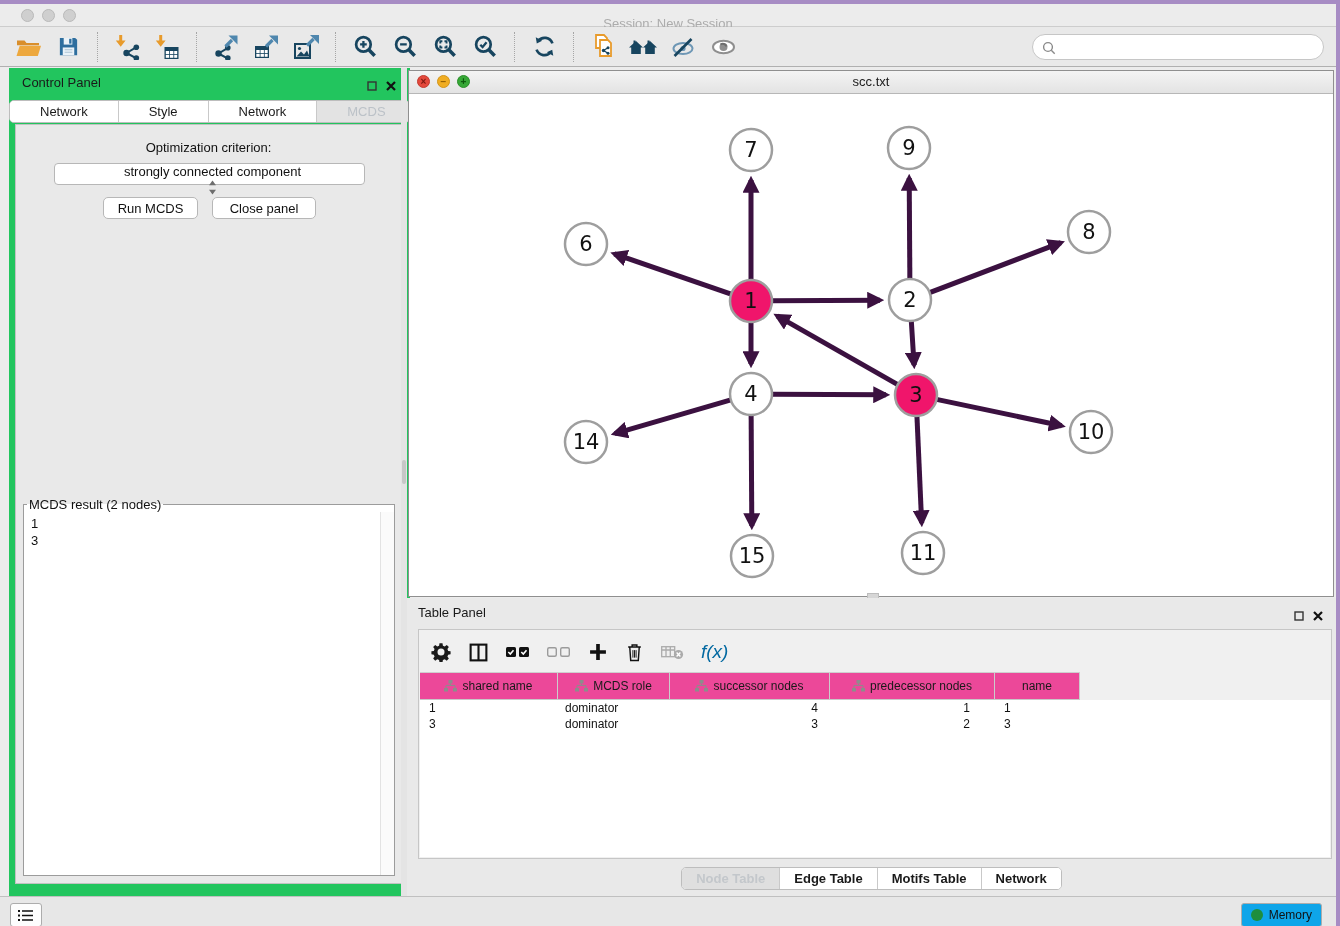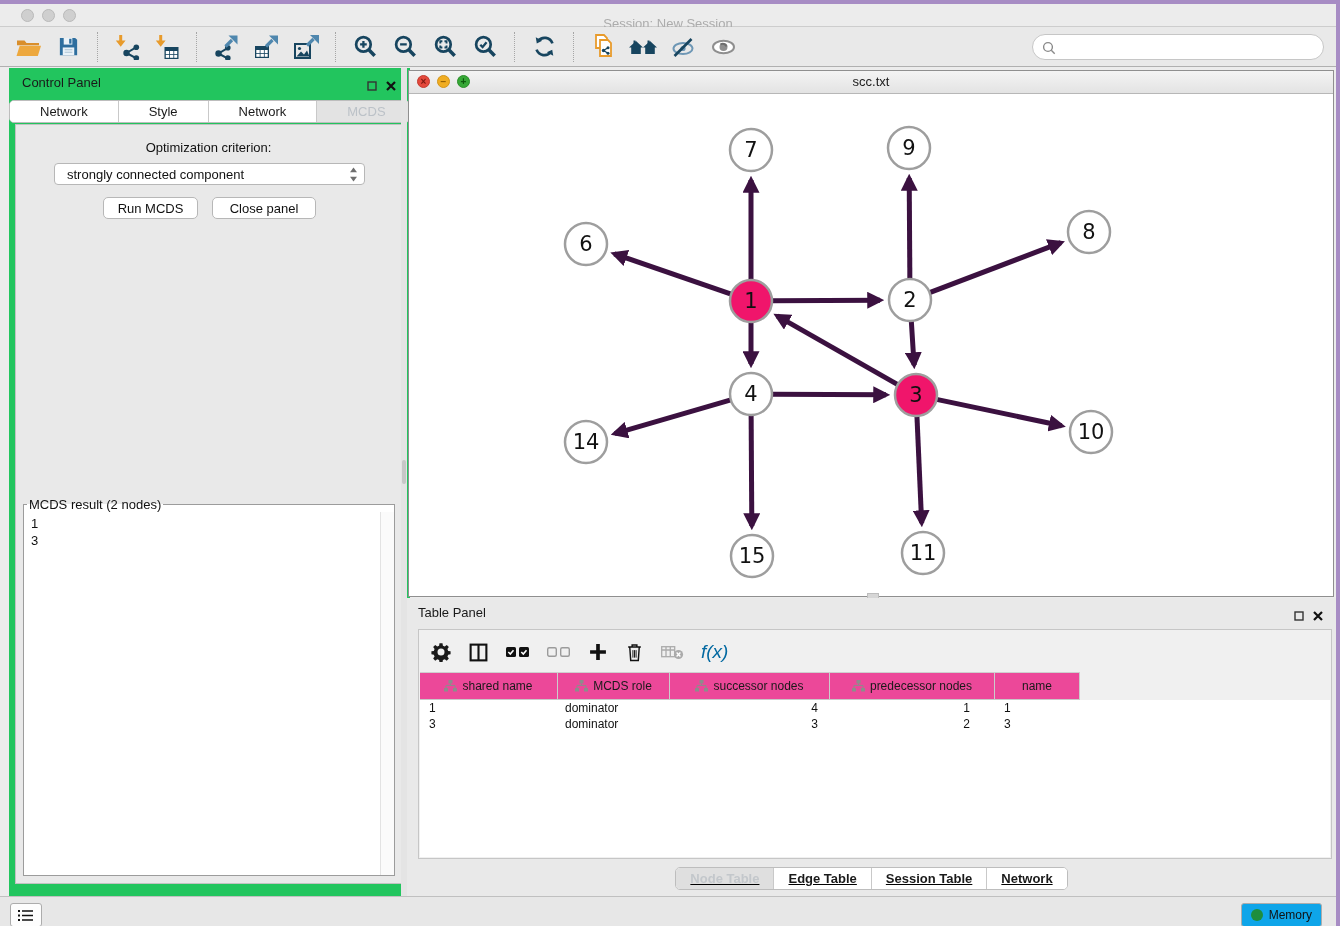--- a/index.html
+++ b/index.html
@@ -38,21 +38,21 @@
   .cp-icons{right:14px;}
   .seg{display:inline-flex;border:1px solid #BDBDBD;border-radius:5px;overflow:hidden;
        background:#FFF;height:21px;font-size:13px;align-items:stretch;}
   .seg .sg{display:flex;align-items:center;padding:0 30px;border-left:1px solid #C9C9C9;color:#1A1A1A;background:#FFF;}
   .seg .sg:first-child{border-left:none;}
   .seg .sg.active{background:#E3E3E3;color:#BCC2C8;}
   .cp-tabs{position:absolute;left:0;top:32px;width:100%;display:flex;justify-content:center;}
   .cp-box{position:absolute;left:6px;top:56px;width:387px;height:760px;border:1px solid #C2C2C2;background:#E9E9E9;box-sizing:border-box;}
   .opt-label{position:absolute;left:0;top:15px;width:100%;text-align:center;font-size:13px;color:#111;}
   .criterion{position:absolute;left:38px;top:38px;width:311px;height:22px;background:#FFF;border:1px solid #B7B7B7;
-             border-radius:4px;display:flex;align-items:center;box-sizing:border-box;padding:0 6px 0 12px;font-size:13px;color:#111;}
+             border-radius:4px;display:flex;align-items:center;box-sizing:border-box;padding:0 6px 0 12px;font-size:13px;color:#111;flex-direction:column;}
   .criterion .lbl{flex:1;}
   .btn{background:#FFF;border:1px solid #B7B7B7;border-radius:5px;height:22px;font-size:13px;color:#111;
        display:inline-flex;align-items:center;justify-content:center;box-sizing:border-box;font-family:"Liberation Sans",sans-serif;}
   .run-btn{position:absolute;left:87px;top:72px;width:95px;}
   .close-btn{position:absolute;left:196px;top:72px;width:104px;}
   .mcds-fieldset{position:absolute;left:7px;top:372px;width:370px;height:377px;margin:0;padding:0;
                  border:1px solid #9C9C9C;background:#FFF;}
   .mcds-fieldset legend{font-size:13px;color:#111;margin-left:3px;padding:0 2px;background:transparent;}
   .mcds-text{position:absolute;left:0;top:0;right:14px;bottom:0;padding:3px 0 0 7px;font-size:13px;
              line-height:17px;color:#111;white-space:pre;overflow:hidden;}
@@ -90,21 +90,21 @@
   .th{display:flex;align-items:center;justify-content:center;gap:5px;font-size:12px;color:#1A1A1A;
       border-right:1px solid #CCC;box-sizing:border-box;height:100%;}
   .tbody{position:absolute;left:1px;top:70px;right:1px;bottom:1px;background:#FFF;overflow:hidden;}
   .t-row{display:flex;height:16px;align-items:center;font-size:12px;color:#111;}
   .td{box-sizing:border-box;overflow:hidden;white-space:nowrap;}
   .c0{width:138px;padding-left:9px;}
   .c1{width:112px;padding-left:7px;}
   .c2{width:160px;text-align:right;padding-right:12px;}
   .c3{width:165px;text-align:right;padding-right:25px;}
   .c4{width:85px;padding-left:9px;}
-  .tp-tabs{position:absolute;left:0;top:269px;width:100%;display:flex;justify-content:center;text-decoration:underline;}
+  .tp-tabs{position:absolute;left:0;top:269px;width:100%;display:flex;justify-content:center;}
   .tp-tabs .sg{padding:0 14px;font-weight:bold;font-size:13px;}
   .tp-tabs .sg.active{color:#C3C7CB;background:#DFDFDF;font-weight:bold;}
 
   
   .status-bar{position:absolute;left:0;top:892px;width:1336px;height:34px;background:#E7E7E7;border-top:1px solid #C0C0C0;}
   .list-btn{position:absolute;left:10px;top:6px;width:30px;height:22px;background:#FDFDFD;border:1px solid #ACACAC;
             border-radius:3px;display:flex;align-items:center;justify-content:center;}
   .mem-btn{position:absolute;right:14px;top:6px;height:22px;padding:0 9px;background:#0ea5e9;border:1px solid #ACACAC;
            border-radius:3px;display:flex;align-items:center;gap:6px;font-size:12px;color:#111;}
   .mem-dot{width:12px;height:12px;border-radius:50%;}
@@ -544,21 +544,21 @@
             <div class="td c2">3</div>
             <div class="td c3">2</div>
             <div class="td c4">3</div>
           </div>
         </div>
     </div>
     <div class="tp-tabs">
       <div class="seg">
         <div class="sg active">Node Table</div>
         <div class="sg">Edge Table</div>
-        <div class="sg">Session Table</div>
+        <div class="sg">Motifs Table</div>
         <div class="sg">Network</div>
       </div>
     </div>
   </div>
 
   <div class="status-bar">
     <div class="list-btn">
       <svg width="16" height="13" viewBox="0 0 16 13">
           <g stroke="#111" stroke-width="1.6">
             <path d="M4 2h11M4 6.5h11M4 11h11"></path>

